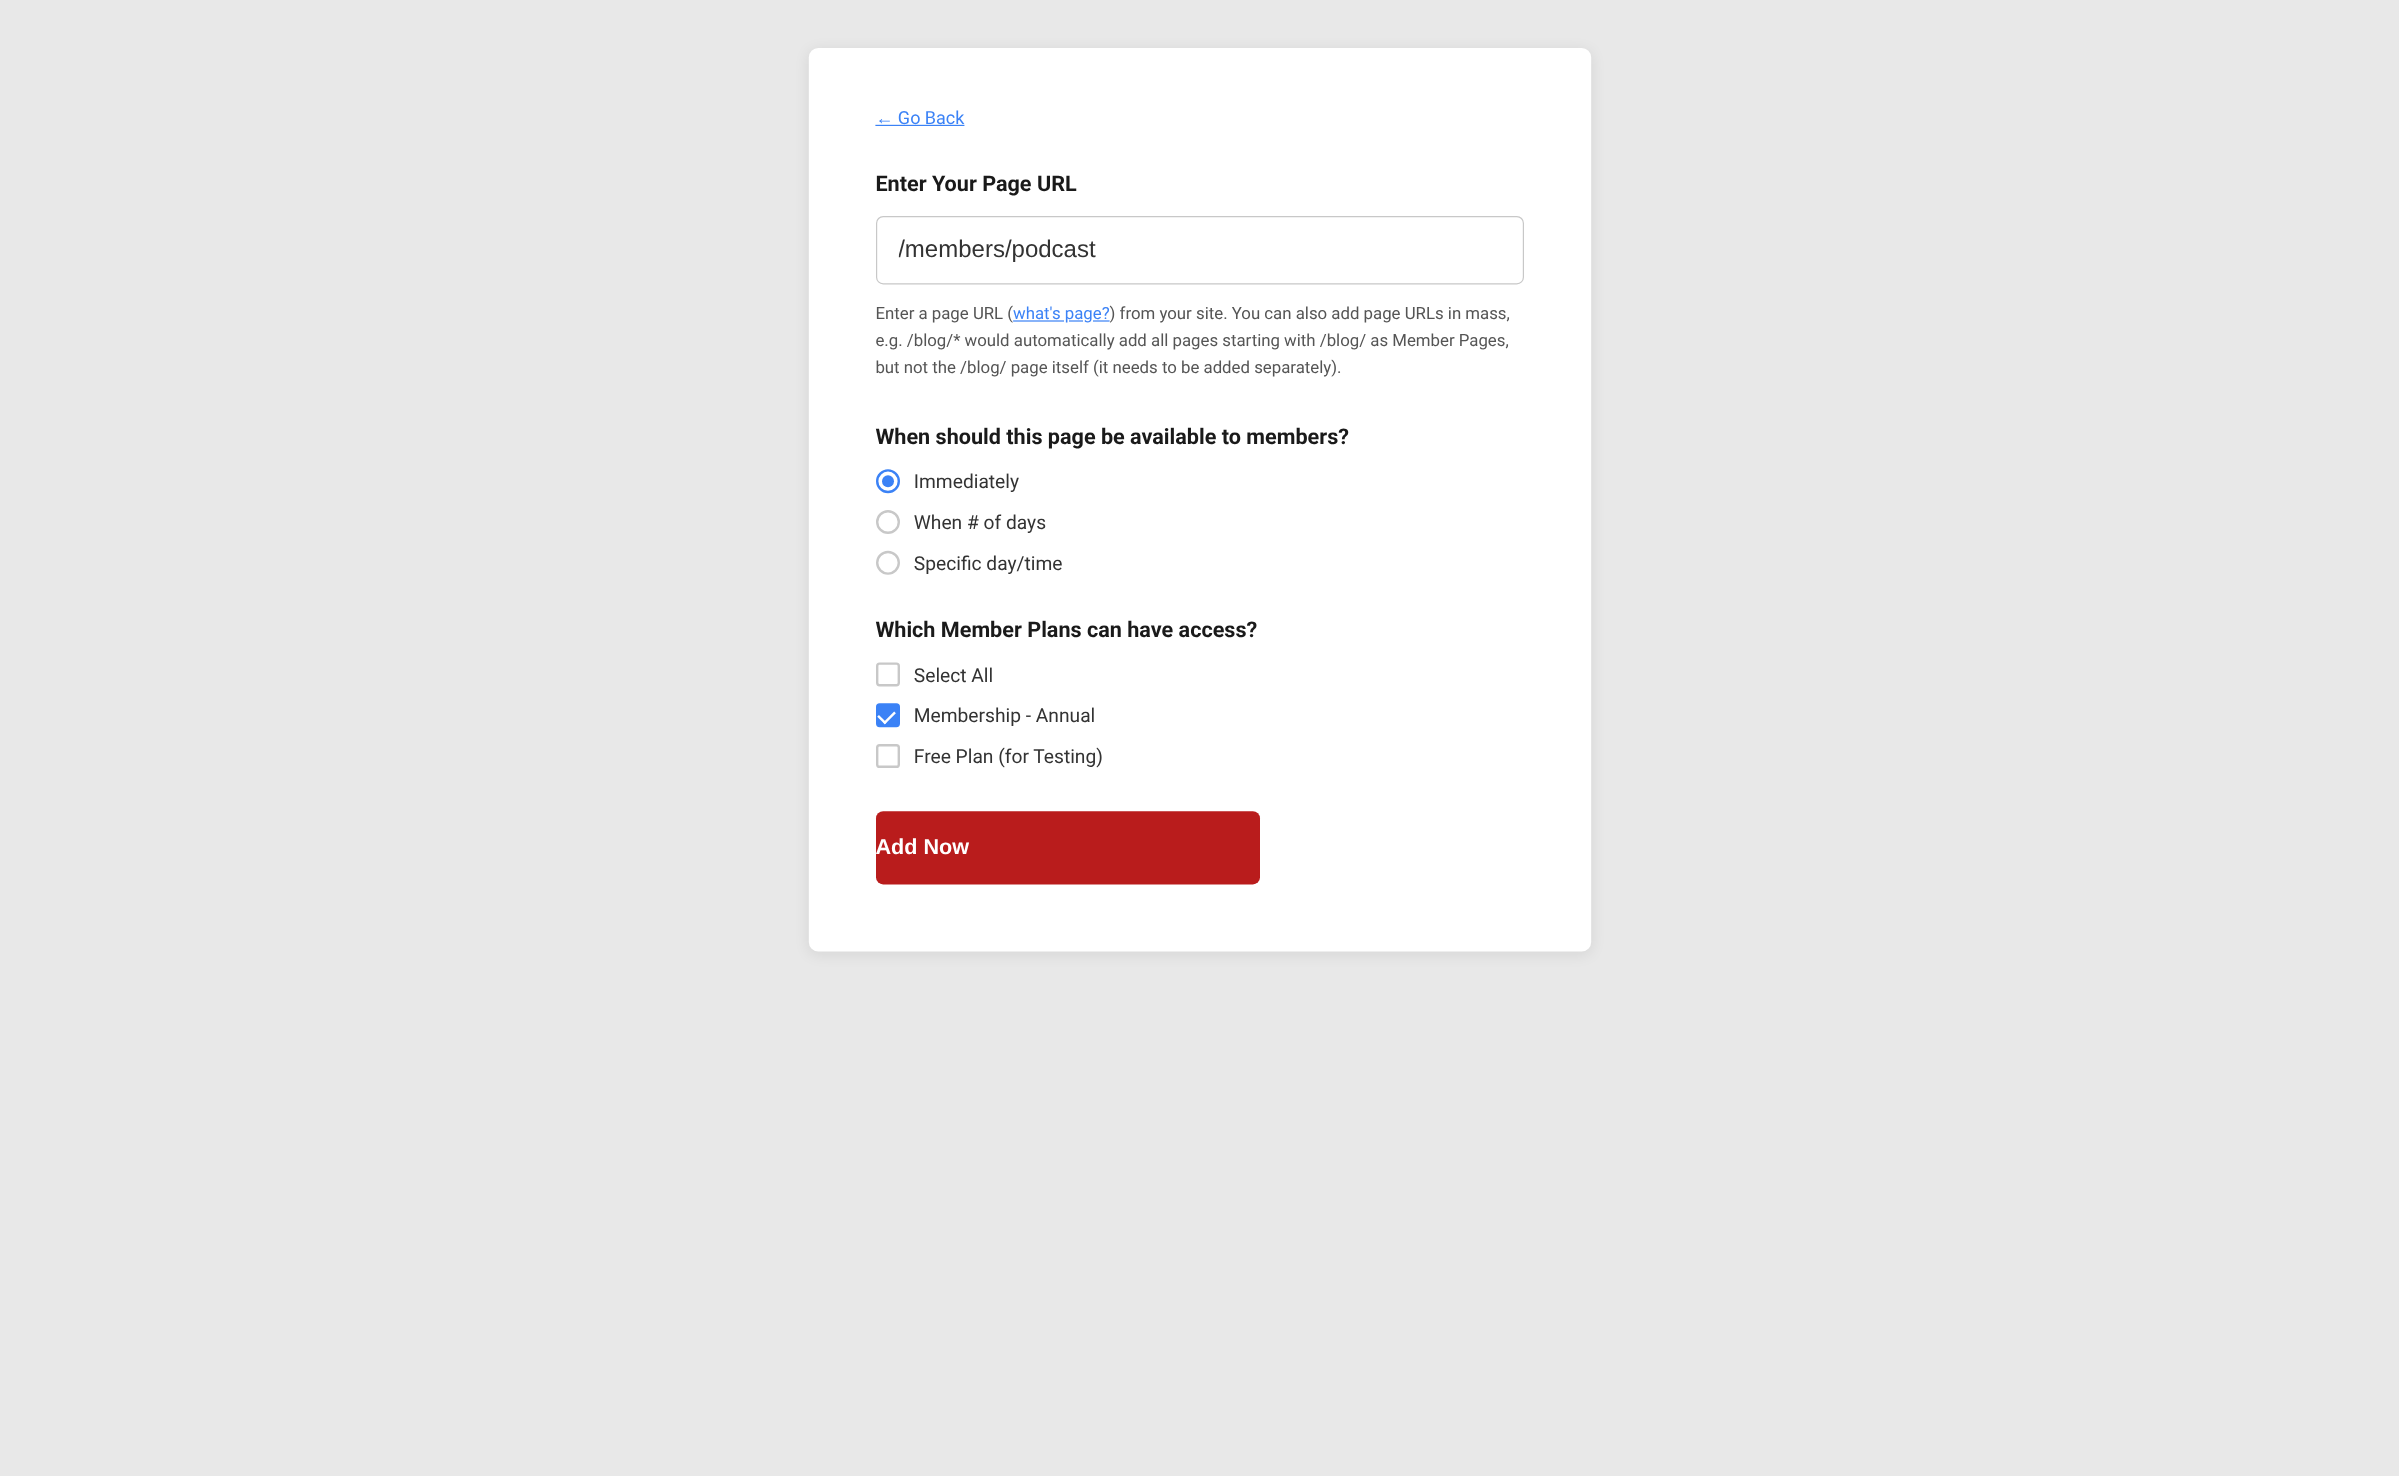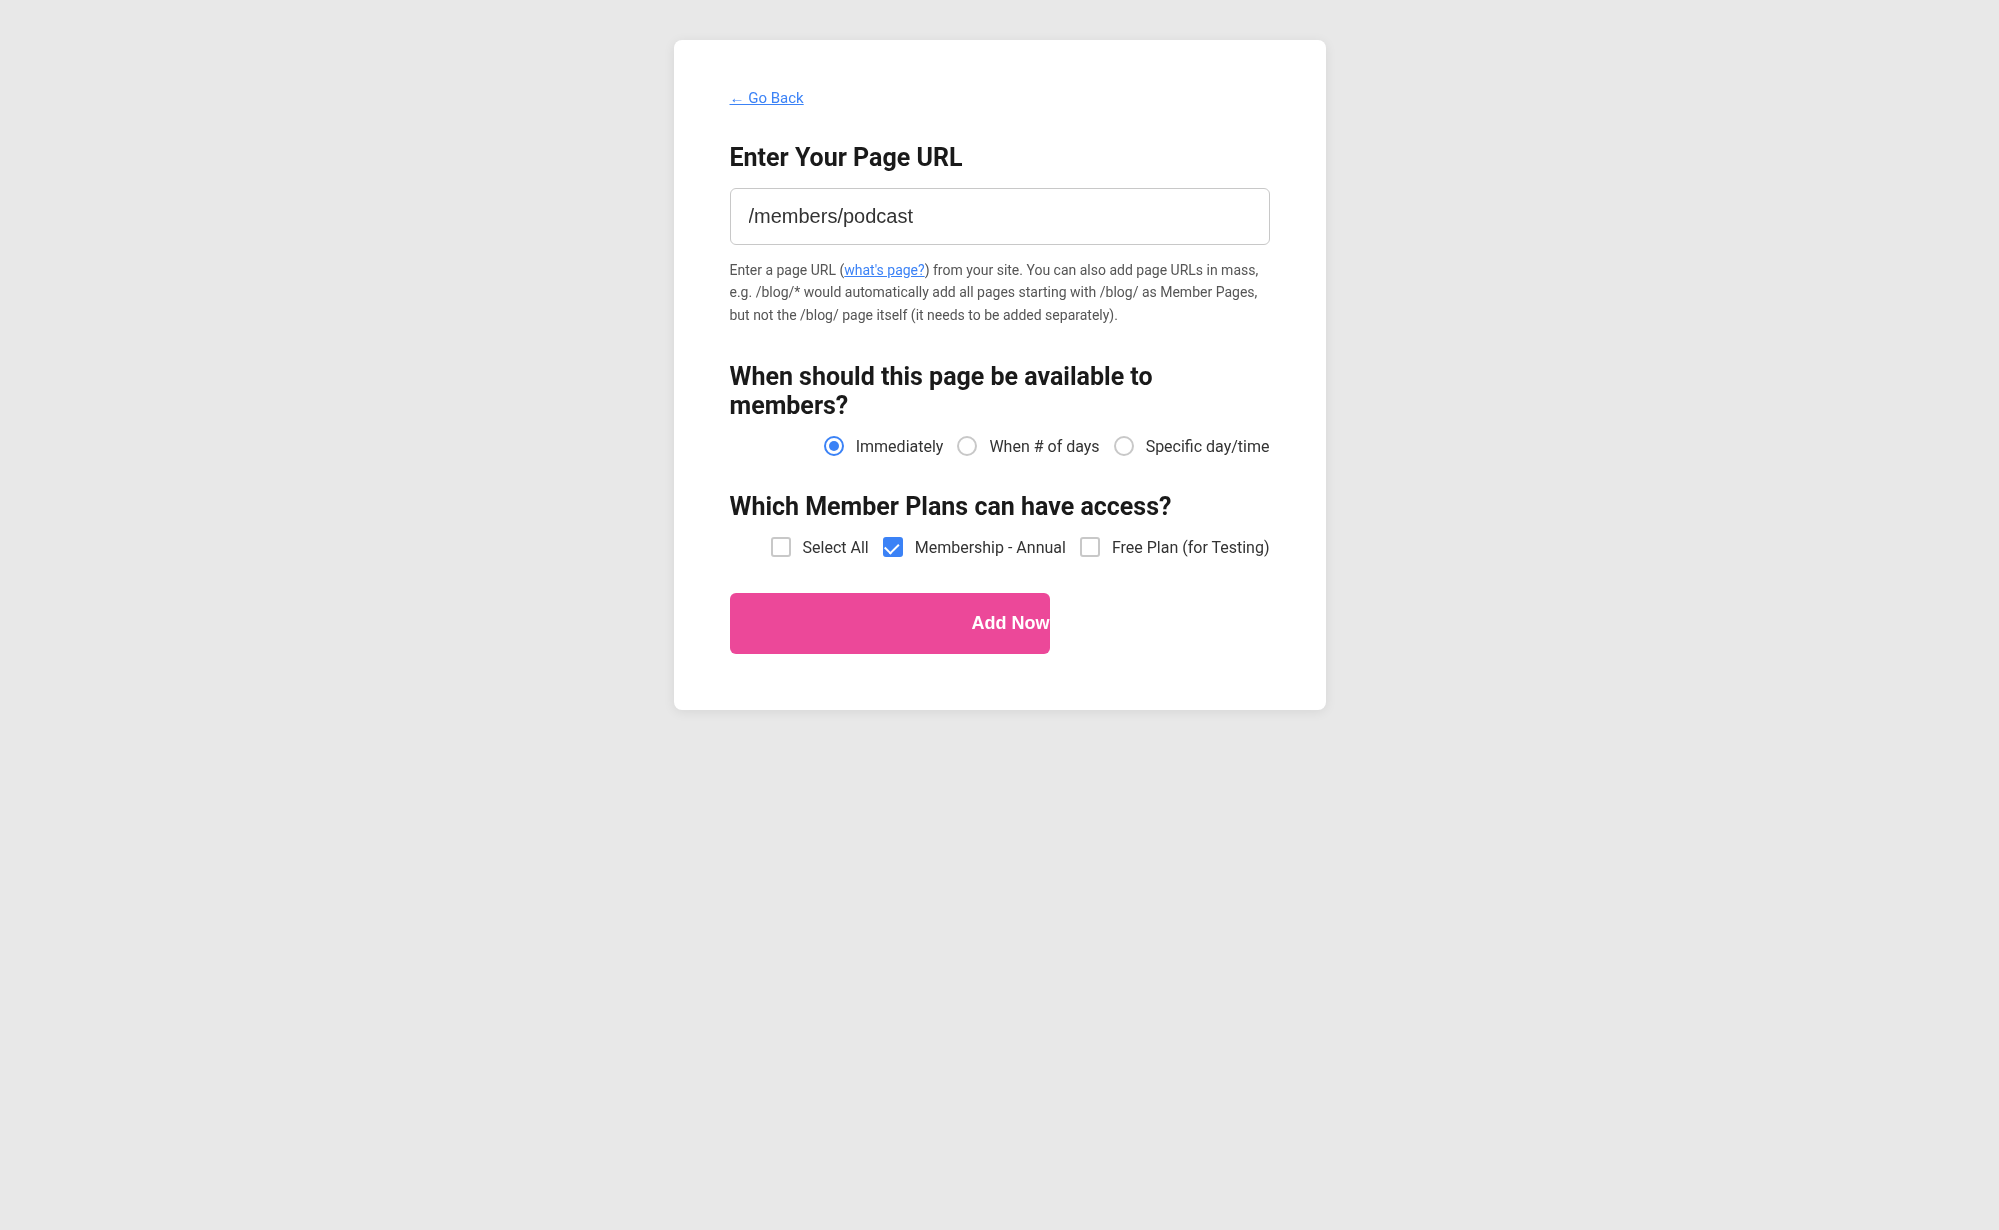--- a/index.html
+++ b/index.html
@@ -30,21 +30,21 @@
     .go-back-link {
       display: inline-block;
       color: #3b82f6;
       text-decoration: underline;
       font-size: 15px;
       margin-bottom: 36px;
       cursor: pointer;
     }
 
     .section-title {
-      font-size: 25px;
+      font-size: 18px;
       font-weight: 700;
       color: #1a1a1a;
       margin-bottom: 16px;
     }
 
     .url-input {
       width: 100%;
       border: 1.5px solid #c8c8c8;
       border-radius: 6px;
       padding: 16px 18px;
@@ -66,20 +66,21 @@
       text-decoration: underline;
       cursor: pointer;
     }
 
     .section-divider {
       margin-bottom: 18px;
     }
 
     .radio-group, .checkbox-group {
       display: flex;
+      flex-direction: column;
       gap: 14px;
       margin-bottom: 36px;
       justify-content: flex-end;
     }
 
     .radio-option, .checkbox-option {
       display: flex;
       align-items: center;
       gap: 12px;
       font-size: 16px;
@@ -136,30 +137,30 @@
       content: '';
       display: block;
       width: 11px;
       height: 7px;
       border-left: 2.5px solid #fff;
       border-bottom: 2.5px solid #fff;
       transform: rotate(-45deg) translateY(-1px);
     }
 
     .add-now-btn {
-      background: #ec4899;
+      background: #b91c1c;
       color: #ffffff;
       border: none;
       border-radius: 6px;
       padding: 20px 0;
       width: 320px;
       font-size: 18px;
       font-weight: 600;
       cursor: pointer;
-      text-align: right;
+      text-align: left;
       display: block;
     }
   </style>
 </head>
 <body>
 
 <div class="card">
 
   <a class="go-back-link">← Go Back</a>
 

